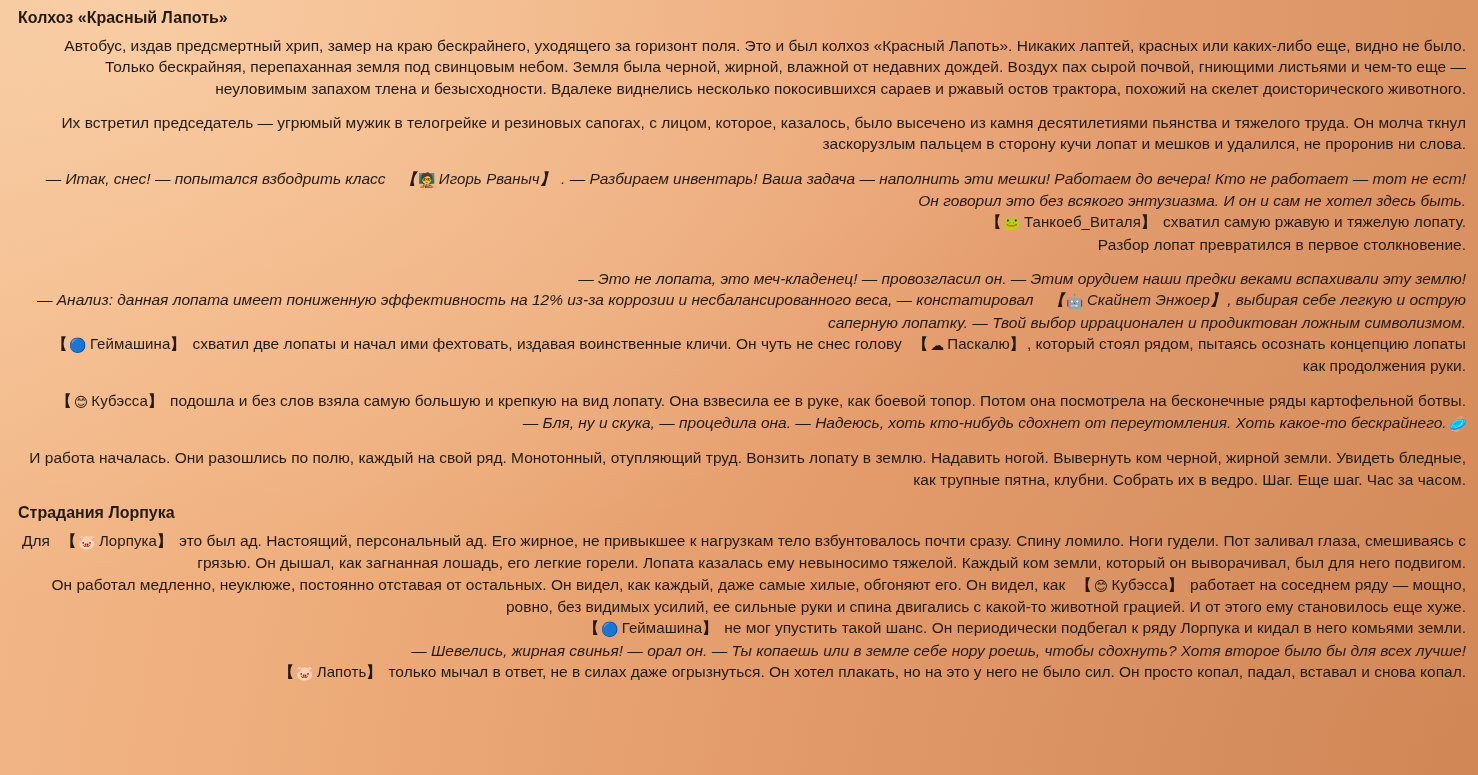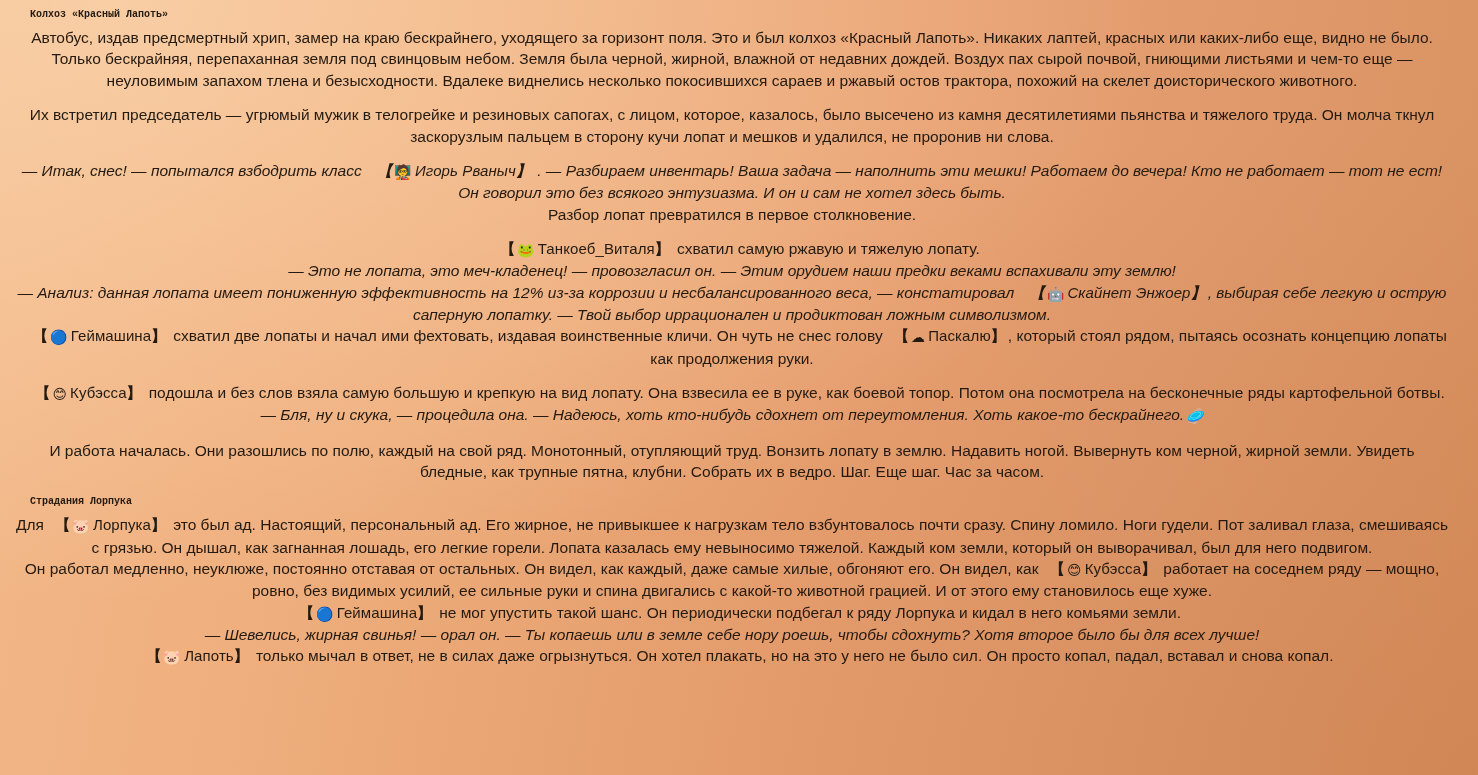--- a/index.html
+++ b/index.html
@@ -32,29 +32,28 @@
     pointer-events: none;
     z-index: 0;
   }
   .page {
     position: relative;
     z-index: 1;
     padding: 8px 12px 6px 14px;
     box-sizing: border-box;
   }
   h2.section-title {
-    font-size: 10px;
+    font-size: 16px;
     font-weight: bold;
-    margin: 0 0 6px 16px;
+    margin: 0 0 6px 4px;
     line-height: 1.3;
-    font-family: Liberation Mono, monospace;
   }
   p.para {
-    margin: 0 16px 13px 0;
-    text-align: center;
+    margin: 0 0 13px 0;
+    text-align: right;
   }
   p.para.tight {
     margin-bottom: 0;
   }
   p.para.dialogue {
     font-style: italic;
     margin-bottom: 0;
   }
   p.para.dialogue-end {
     font-style: italic;
@@ -123,27 +122,27 @@
       <span>— Итак, снес! — попытался взбодрить класс</span>
       <span class="sp"></span>
       <span class="chip italic-ctx">
         <span class="br">【</span><span class="emoji">🧑‍🏫</span><span class="nm">Игорь Рваныч</span><span class="br">】</span>
       </span>
       <span>. — Разбираем инвентарь! Ваша задача — наполнить эти мешки! Работаем до вечера! Кто не работает — тот не ест!</span>
     </span>
     <span class="line">Он говорил это без всякого энтузиазма. И он и сам не хотел здесь быть.</span>
   </p>
 
-  <p class="para">Разбор лопат превратился в первое столкновение.</p>
-
   <p class="para tight">
     <span class="indent"></span><span class="chip">
       <span class="br">【</span><span class="emoji">🐸</span><span class="nm">Танкоеб_Виталя</span><span class="br">】</span>
     </span><span class="sp"></span><span>схватил самую ржавую и тяжелую лопату.</span>
   </p>
+
+  <p class="para">Разбор лопат превратился в первое столкновение.</p>
 
   <p class="para dialogue">— Это не лопата, это меч-кладенец! — провозгласил он. — Этим орудием наши предки веками вспахивали эту землю!</p>
 
   <p class="para dialogue">
     <span>— Анализ: данная лопата имеет пониженную эффективность на 12% из-за коррозии и несбалансированного веса, — констатировал</span>
     <span class="sp"></span>
     <span class="chip italic-ctx">
       <span class="br">【</span><span class="emoji">🤖</span><span class="nm">Скайнет Энжоер</span><span class="br">】</span>
     </span><span>, выбирая себе легкую и острую саперную лопатку. — Твой выбор иррационален и продиктован ложным символизмом.</span>
   </p>

